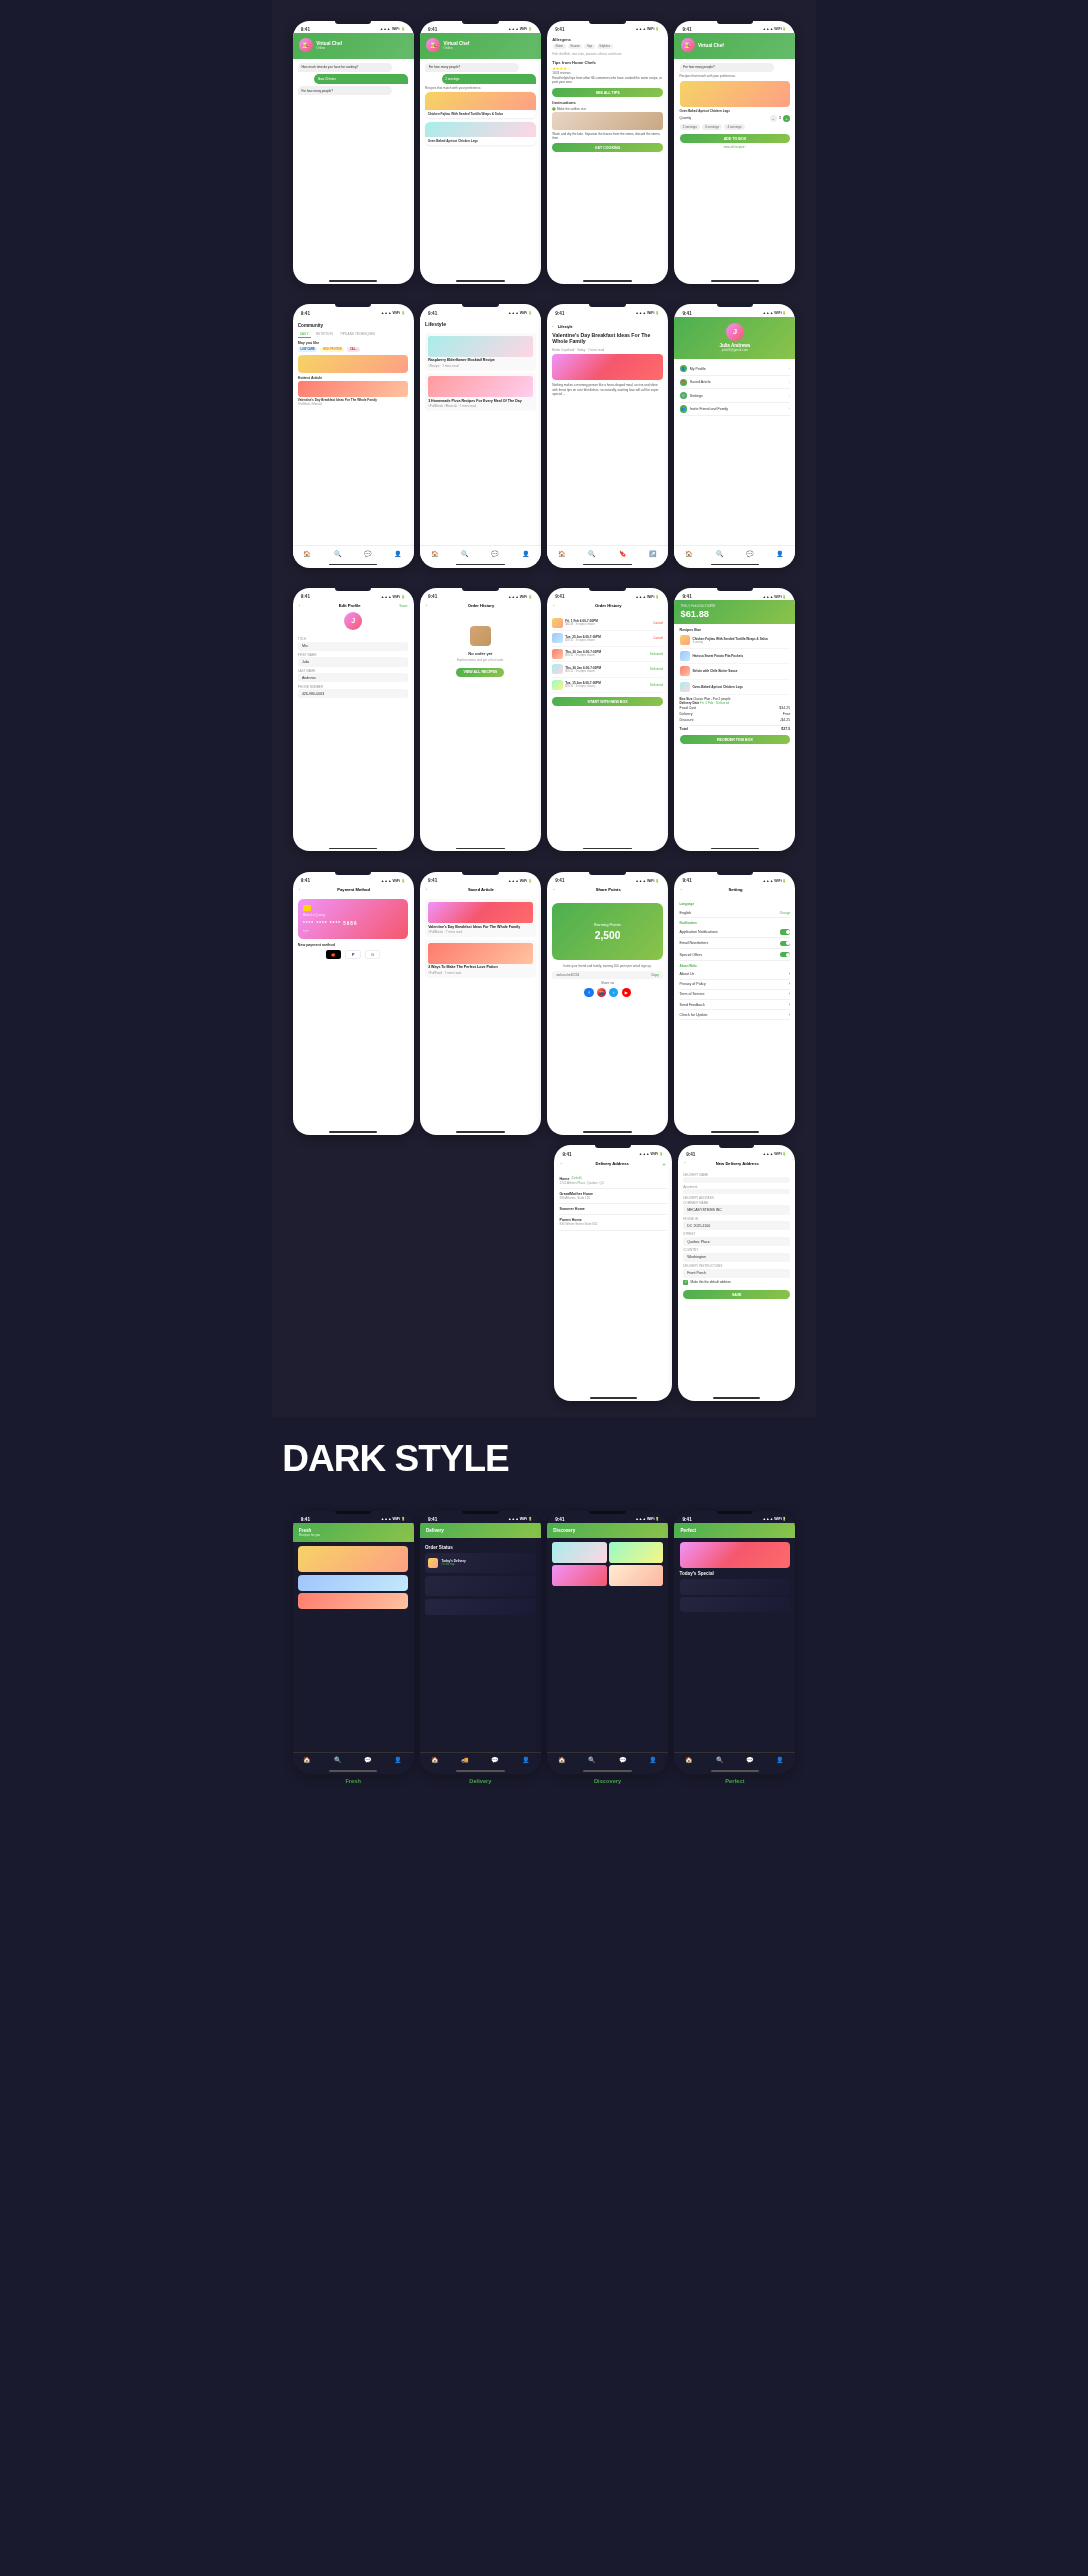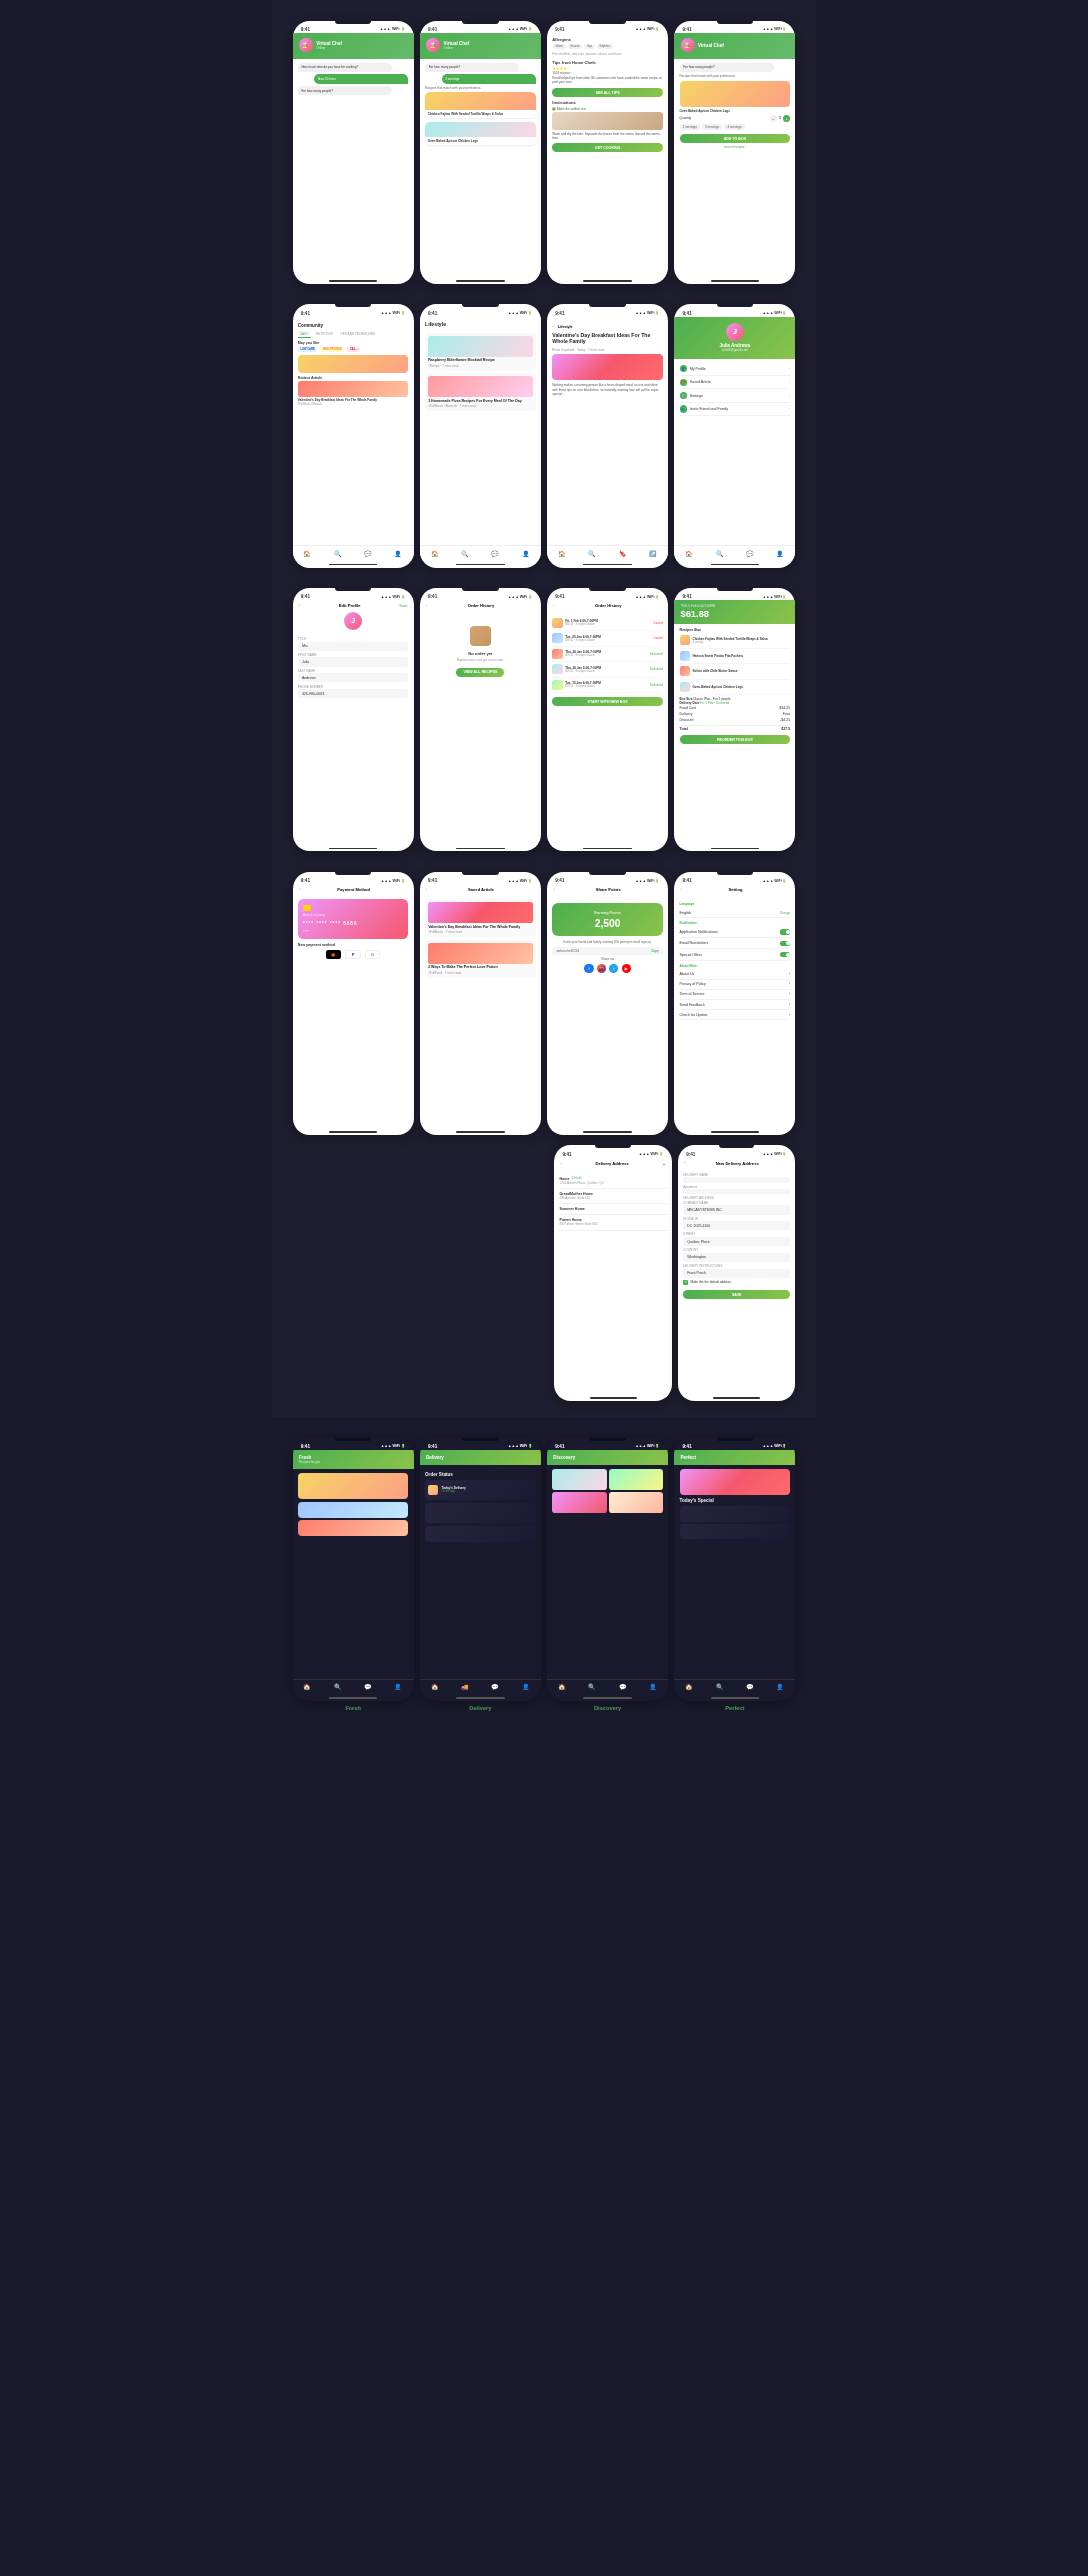--- a/index.html
+++ b/index.html
@@ -246,21 +246,21 @@
       margin-right: 1px;
     }
     .nt-low-carb { background: #e3f2fd; color: #1565C0; }
     .nt-high-protein { background: #fff9c4; color: #F57F17; }
     .nt-calories { background: #fce4ec; color: #c62828; }
 
     
     .points-display {
       background: linear-gradient(135deg, #4CAF50, #8BC34A);
       border-radius: 6.2px;
-      padding: 7px;
+      padding: 19px;
       text-align: center;
       color: white;
       margin: 4.1px 0;
     }
 
     .points-number {
       font-size: 10.3px;
       font-weight: 900;
       display: block;
     }
@@ -1229,20 +1229,21 @@
           <button class="btn-green">SAVE</button>
         </div>
         <div class="home-indicator"></div>
       </div>
 
     </div>
 
   </div>
 
   <div class="dark-style-section">
+    <div class="dark-style-title">DARK STYLE</div>
 
     <div class="dark-phones-row">
 
       <div class="phone-wrapper">
         <div class="phone-mockup dark-phone">
           <div class="notch" style="background:#0d0d1a;"></div>
           <div class="status-bar">
             <span class="time">9:41</span>
             <div class="status-icons">
                 <span style="color:white;">▲▲▲ WiFi 🔋</span>

